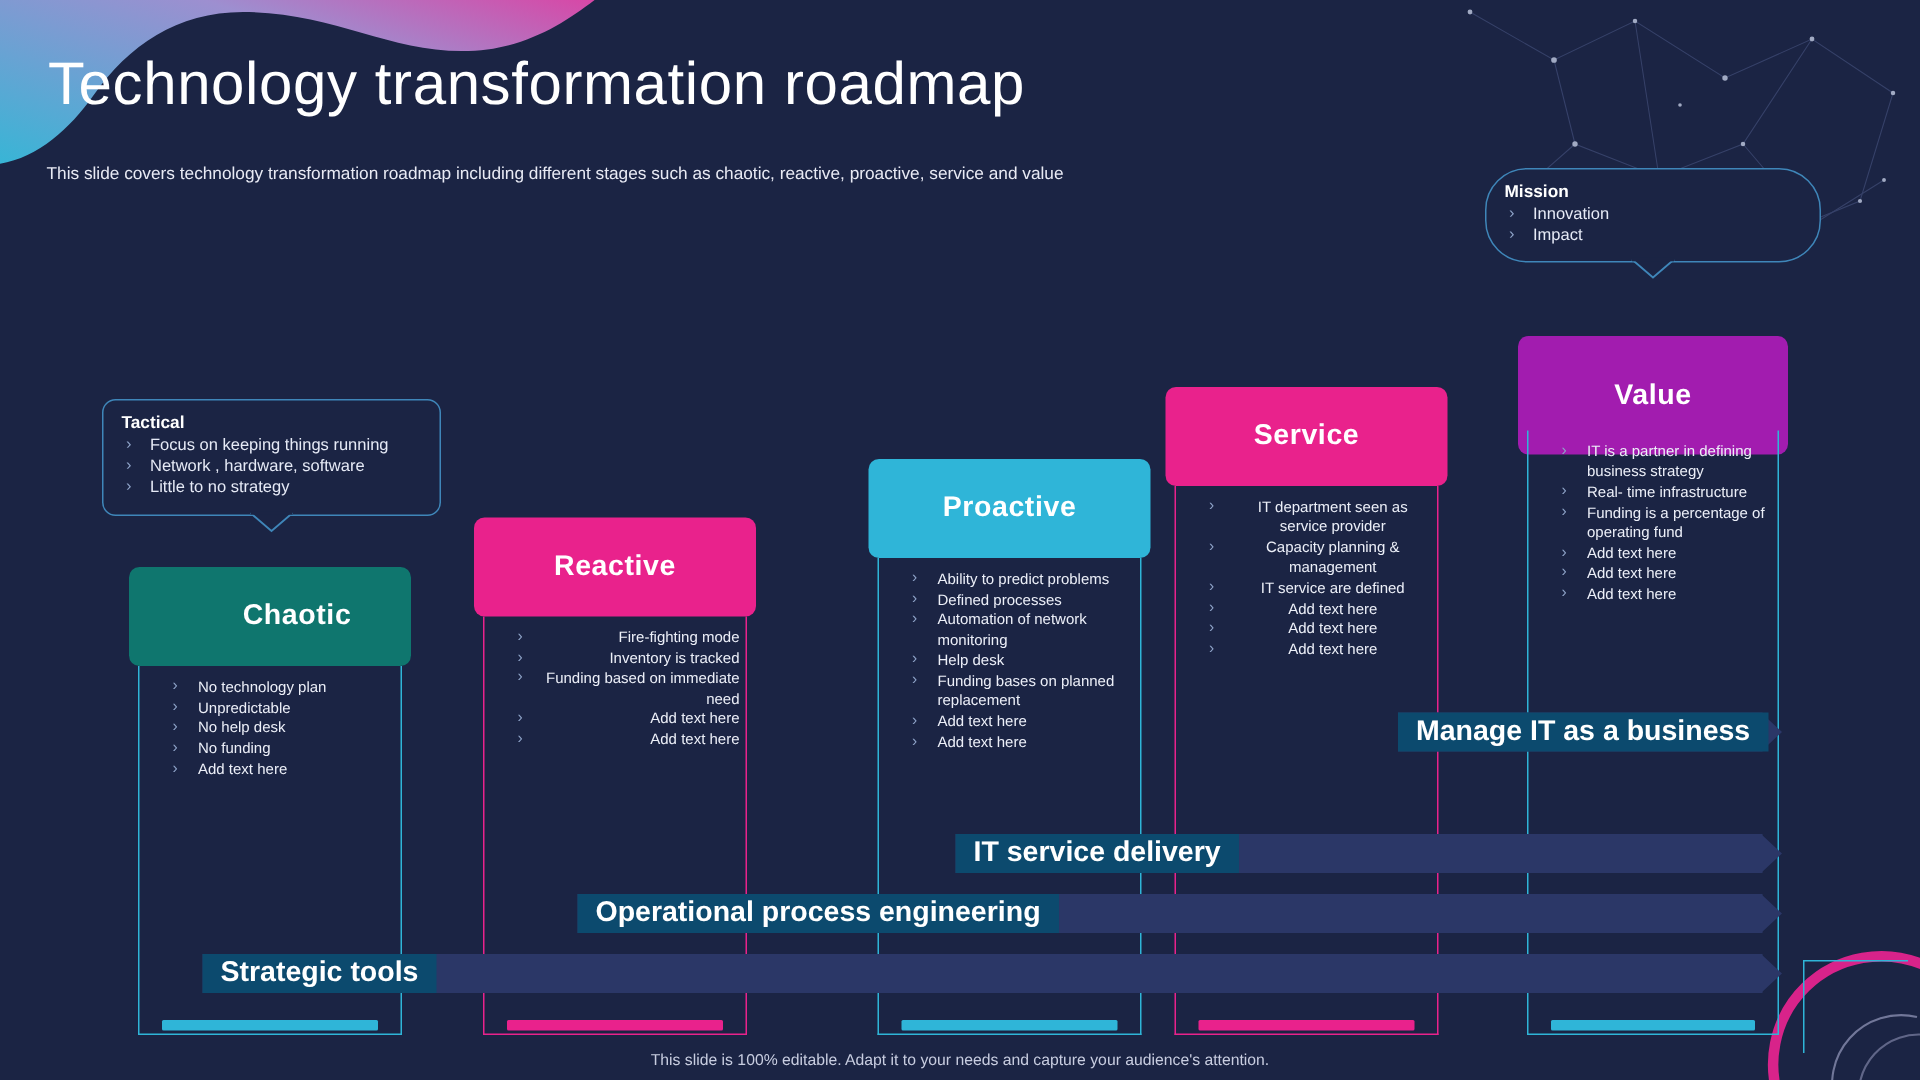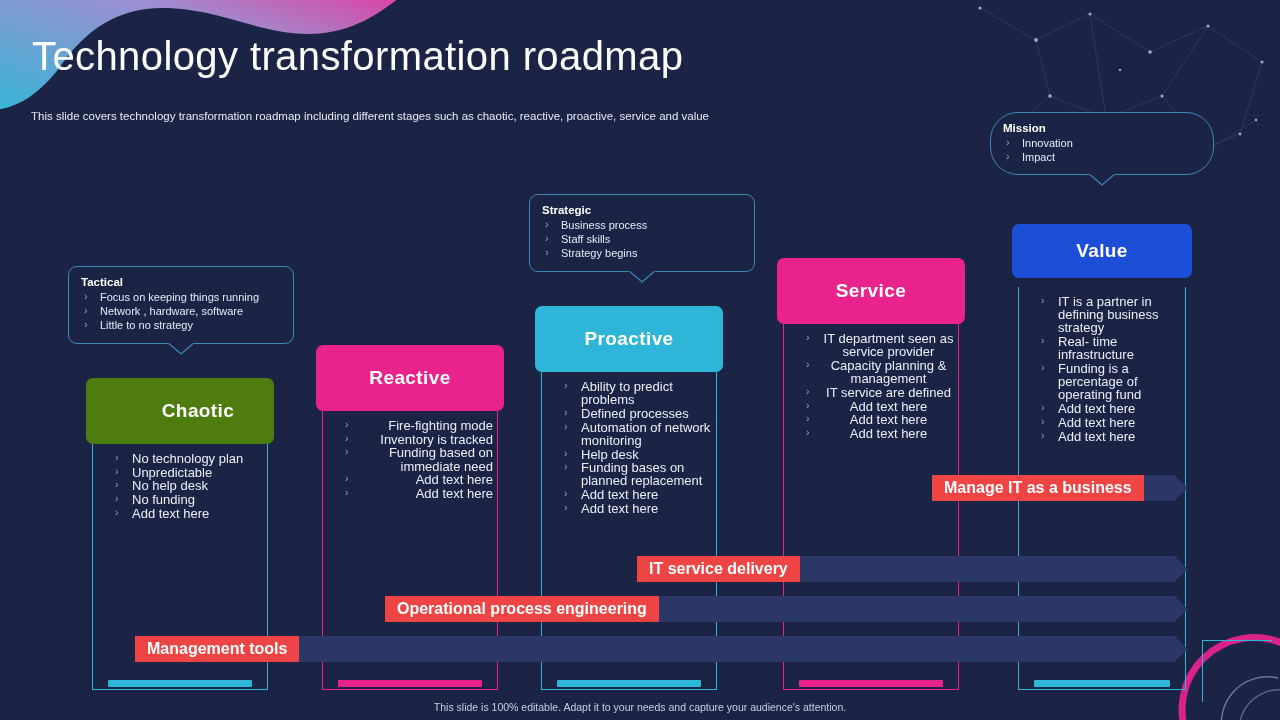--- a/index.html
+++ b/index.html
@@ -69,41 +69,41 @@
     display:flex; align-items:center; justify-content:center;
     font-size:19px; font-weight:bold; letter-spacing:.4px;
     color:#ffffff;
   }
   .col-body{
     position:absolute; left:6px; right:6px;
     border-left:1.3px solid; border-right:1.3px solid; border-bottom:1.3px solid;
   }
   .col-list{ position:absolute; left:20px; right:4px; top:8px; }
   .col-list li{
-    list-style:none; font-size:13px; color:#eceff8;
+    list-style:none; font-size:10px; color:#eceff8;
     line-height:13.2px; padding-left:19px; position:relative;
     margin-bottom:.5px;
   }
   .col-list li::before{
     content:"\203A"; position:absolute; left:2px; top:-1px;
     color:#8fa4c9; font-size:10.5px;
   }
   .col-footbar{ position:absolute; height:7px; border-radius:1px; }
 
   
   .hbar{ position:absolute; height:26px; }
   .hbar .body{
     position:absolute; left:0; top:0; bottom:0; right:13px;
     background:#2b3767;
   }
   .hbar .tipwrap{ position:absolute; right:0; top:0; width:14px; height:100%; }
   .hbar .label{
     position:absolute; left:0; top:0; height:100%;
-    background:#ef4444; display:flex; align-items:center;
-    padding:0 12px; font-size:16px; font-weight:bold; color:#ffffff;
+    background:#0c4a6e; display:flex; align-items:center;
+    padding:0 12px; font-size:19px; font-weight:bold; color:#ffffff;
     white-space:nowrap;
   }
 </style>
 </head>
 <body>
 
 <div id="slide">
 
   <svg id="blob" class="deco" viewBox="0 0 560 160" preserveAspectRatio="none">
     <defs>
@@ -161,47 +161,35 @@
       <li>Focus on keeping  things running</li>
       <li>Network ,  hardware, software</li>
       <li>Little to no strategy</li>
     </ul>
     <svg class="tail" viewBox="0 0 28 13">
       <path d="M0,0 L14,12 L28,0" fill="#1b2444" stroke="#3f86b9" stroke-width="1.2"></path>
       <line x1="0" y1="0" x2="28" y2="0" stroke="#1b2444" stroke-width="2.4"></line>
     </svg>
   </div>
 
-  <div class="callout" style="left:529px; top:194px; width:226px;">
-    <div class="c-title">Strategic</div>
-    <ul>
-      <li>Business process</li>
-      <li>Staff  skills</li>
-      <li>Strategy  begins</li>
-    </ul>
-    <svg class="tail" viewBox="0 0 28 13">
-      <path d="M0,0 L14,12 L28,0" fill="#1b2444" stroke="#3f86b9" stroke-width="1.2"></path>
-      <line x1="0" y1="0" x2="28" y2="0" stroke="#1b2444" stroke-width="2.4"></line>
-    </svg>
-  </div>
 
   <div class="callout" style="left:990px; top:112px; width:224px;border-radius:28px;">
     <div class="c-title">Mission</div>
     <ul>
       <li>Innovation</li>
       <li>Impact</li>
     </ul>
     <svg class="tail" viewBox="0 0 28 13">
       <path d="M0,0 L14,12 L28,0" fill="#1b2444" stroke="#3f86b9" stroke-width="1.2"></path>
       <line x1="0" y1="0" x2="28" y2="0" stroke="#1b2444" stroke-width="2.4"></line>
     </svg>
   </div>
 
   <div class="col" style="left:86px; top:378px; width:188px; height:312px;">
-    <div class="col-head" style="height:66px; background:#4d7c0f;padding-left:36px;">
+    <div class="col-head" style="height:66px; background:#0f766e;padding-left:36px;">
       <span>Chaotic</span>
     </div>
     <div class="col-body" style="top:66px; bottom:0; border-color:#2fb5d8;">
       <ul class="col-list">
         <li>No  technology plan</li>
         <li>Unpredictable</li>
         <li>No  help desk</li>
         <li>No  funding</li>
         <li>Add text here</li>
       </ul>
@@ -218,21 +206,21 @@
         <li>Fire-fighting mode</li>
         <li>Inventory is tracked</li>
         <li>Funding  based on immediate  need</li>
         <li>Add text here</li>
         <li>Add text here</li>
       </ul>
     </div>
     <div class="col-footbar" style="left:22px; right:22px; bottom:3px; background:#e9228c;"></div>
   </div>
 
-  <div class="col" style="left:535px; top:306px; width:188px; height:384px;">
+  <div class="col" style="left:579px; top:306px; width:188px; height:384px;">
     <div class="col-head" style="height:66px; background:#2fb5d8;">
       <span>Proactive</span>
     </div>
     <div class="col-body" style="top:66px; bottom:0; border-color:#2fb5d8;">
       <ul class="col-list">
         <li>Ability to predict problems</li>
         <li>Defined processes</li>
         <li>Automation of network monitoring</li>
         <li>Help  desk</li>
         <li>Funding  bases on planned replacement</li>
@@ -254,21 +242,21 @@
         <li>IT  service are defined</li>
         <li>Add text here</li>
         <li>Add text here</li>
         <li>Add text here</li>
       </ul>
     </div>
     <div class="col-footbar" style="left:22px; right:22px; bottom:3px; background:#e9228c;"></div>
   </div>
 
   <div class="col" style="left:1012px; top:224px; width:180px; height:466px;">
-    <div class="col-head" style="height:54px; background:#1d4ed8;">
+    <div class="col-head" style="height:79px; background:#a21caf;">
       <span>Value</span>
     </div>
     <div class="col-body" style="top:63px; bottom:0; border-color:#2fb5d8;">
       <ul class="col-list">
         <li>IT  is a partner in defining business strategy</li>
         <li>Real- time  infrastructure</li>
         <li>Funding  is a percentage of operating fund</li>
         <li>Add text here</li>
         <li>Add text here</li>
         <li>Add text here</li>
@@ -300,17 +288,17 @@
       <path d="M0,0 L14,13 L0,26 Z" fill="#2b3767"></path>
     </svg>
     <div class="label">Operational process engineering</div>
   </div>
 
   <div class="hbar" style="left:135px; top:636px; width:1053px;">
     <div class="body"></div>
     <svg class="tipwrap" viewBox="0 0 14 26" preserveAspectRatio="none">
       <path d="M0,0 L14,13 L0,26 Z" fill="#2b3767"></path>
     </svg>
-    <div class="label">Management tools</div>
+    <div class="label">Strategic tools</div>
   </div>
 
   <div id="footer">This slide is 100% editable.  Adapt it to your needs and capture your audience's attention.</div>
 </div>
 
 </body></html>

